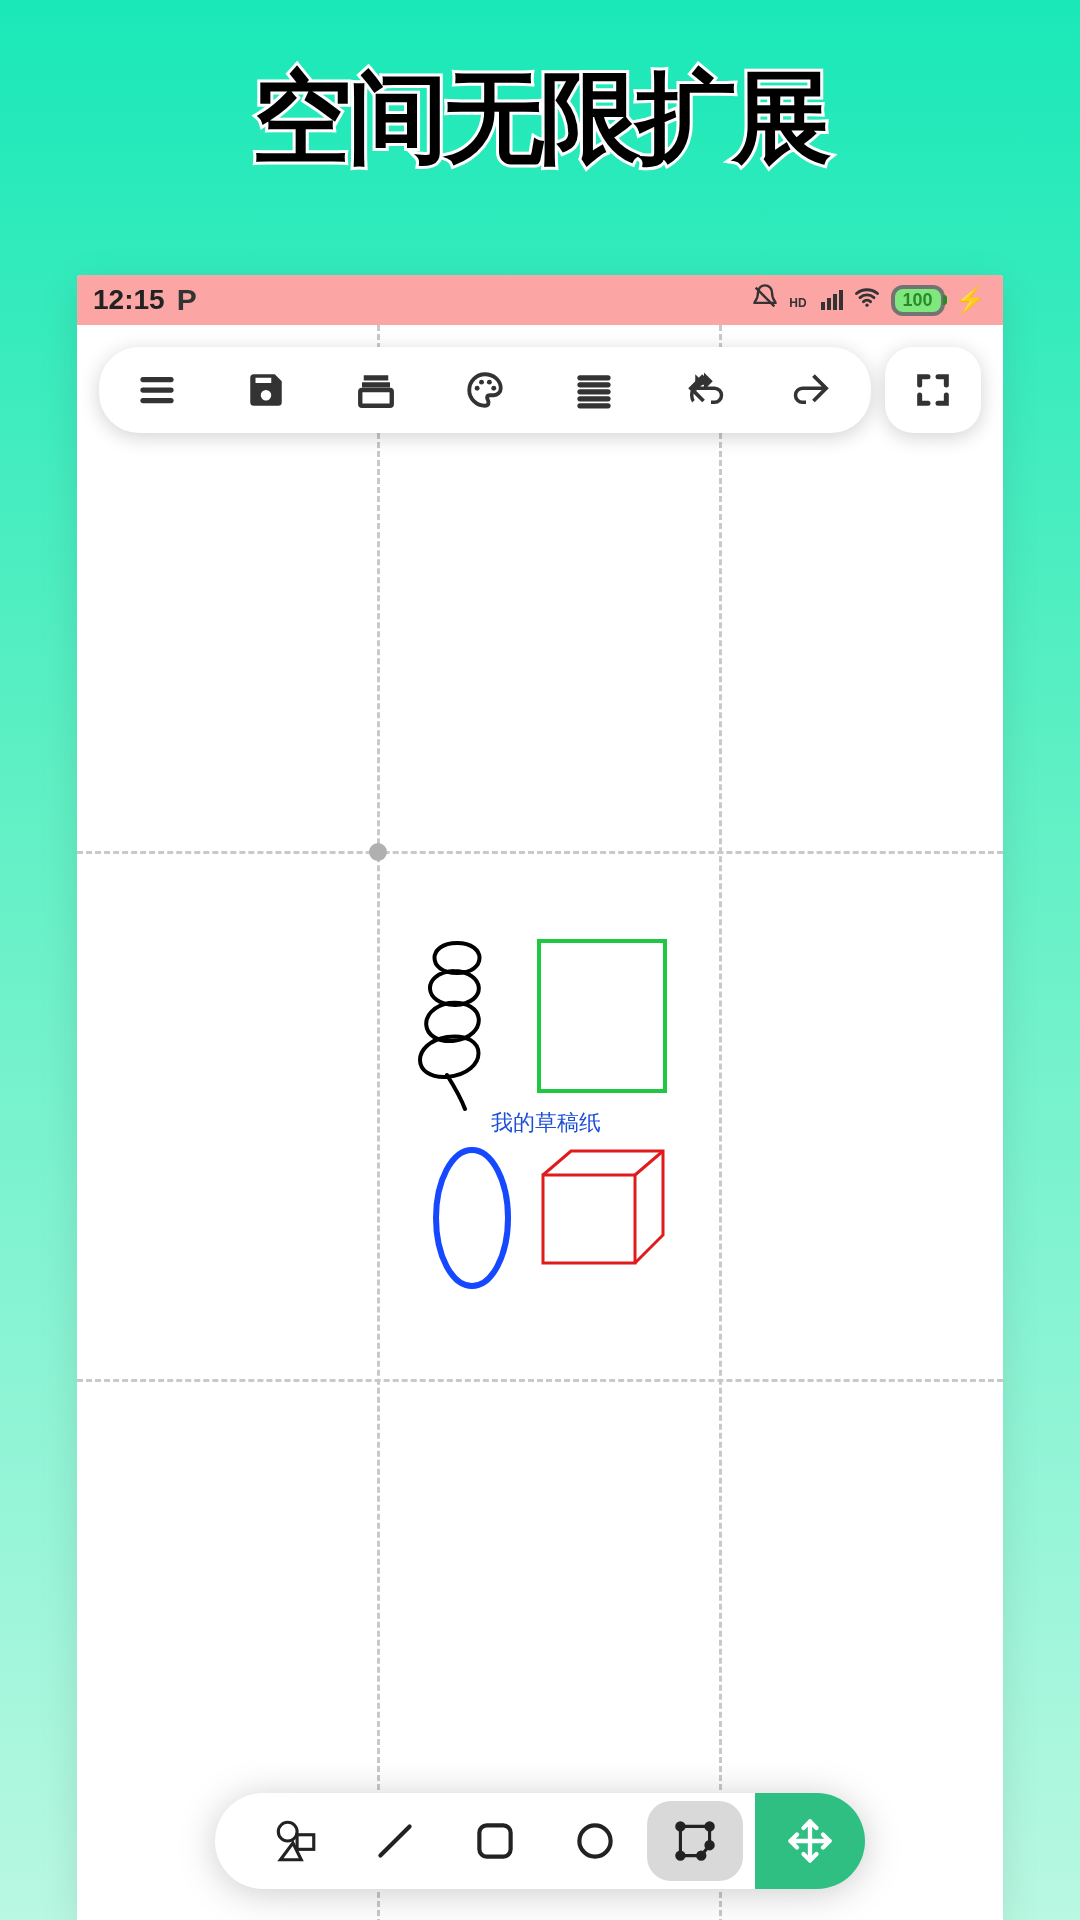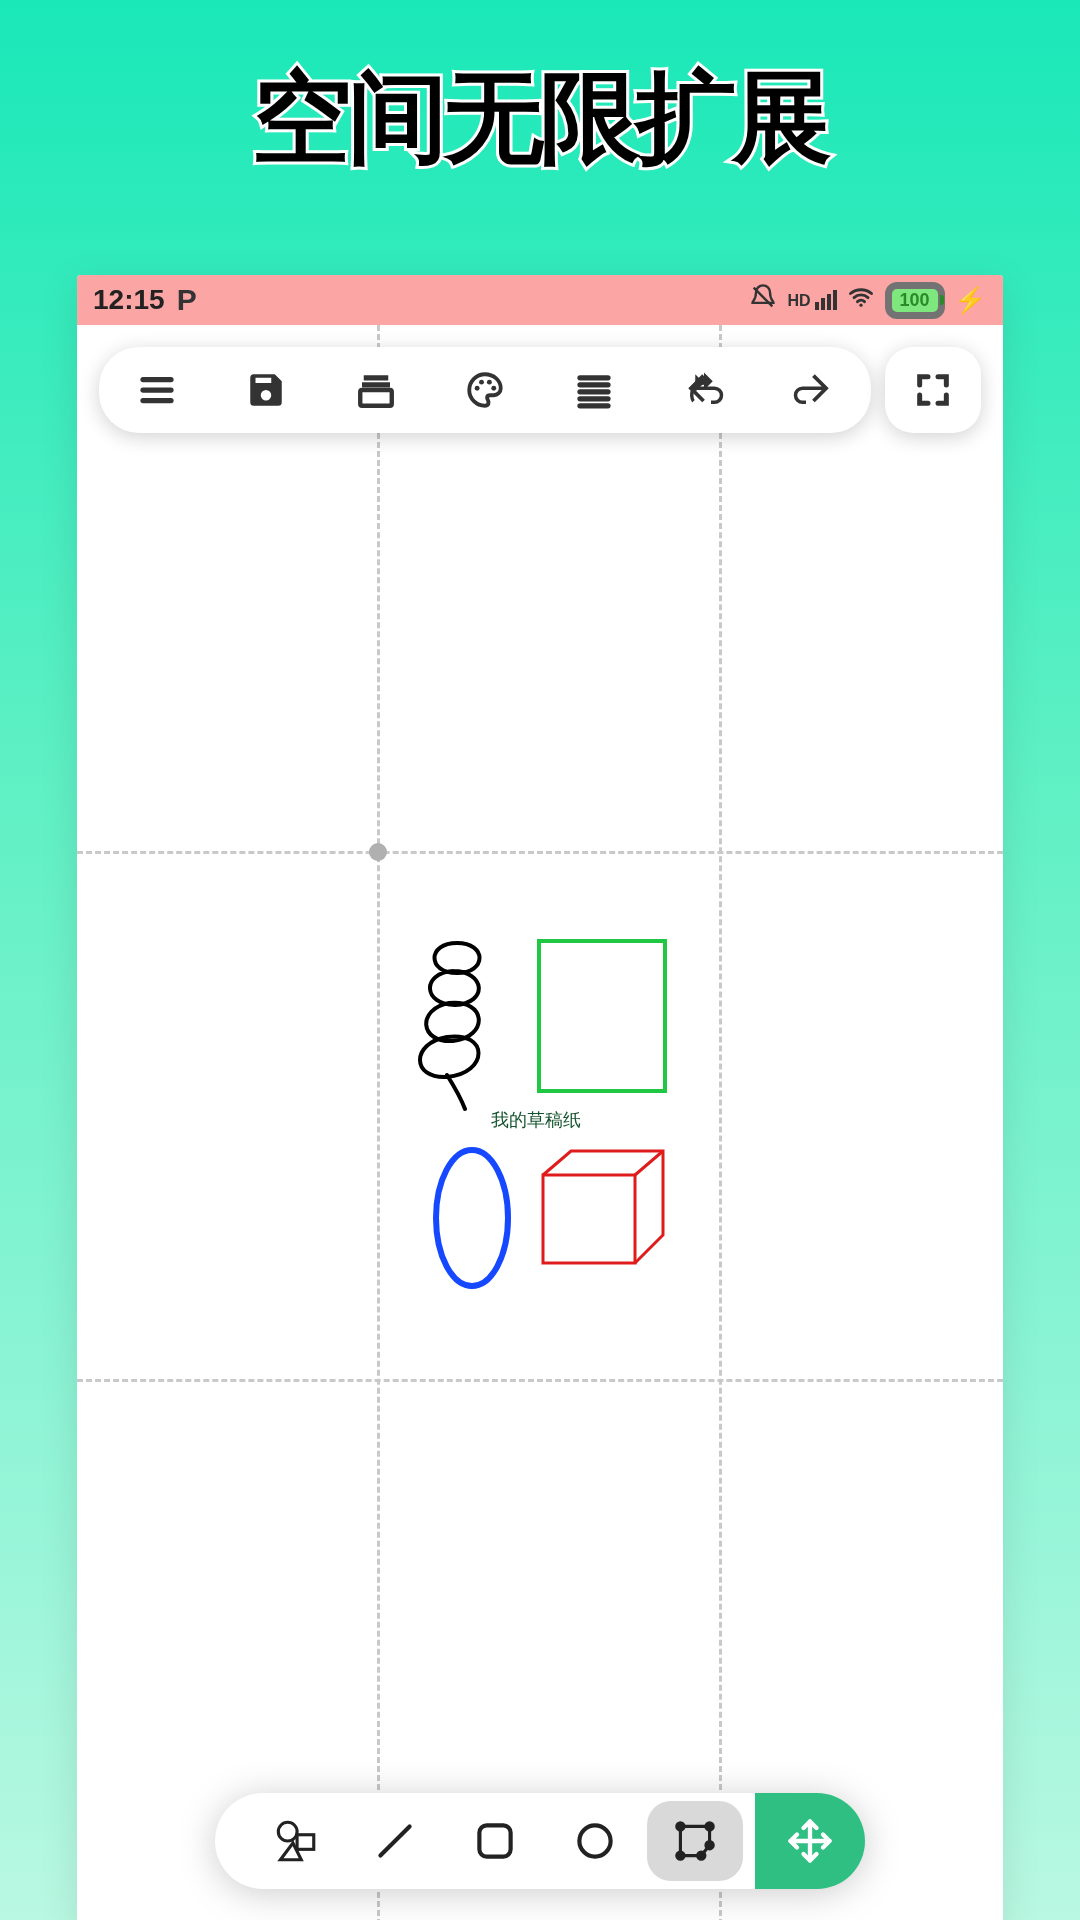--- a/index.html
+++ b/index.html
@@ -43,21 +43,21 @@
     padding: 0 16px;
     font-size: 28px;
     color: #222;
   }
   .status-left { display: flex; align-items: center; gap: 12px; font-weight: 600; }
   .status-right { display: flex; align-items: center; gap: 10px; }
   .p-icon { font-weight: 900; font-size: 30px; color: #333; }
   .battery {
     display: inline-flex;
     align-items: center;
-    border: 7px solid #737373;
+    border: 4px solid #737373;
     border-radius: 12px;
     padding: 1px 8px;
     font-size: 18px;
     color: #2a8a2a;
     font-weight: 700;
     background: #7ee87e;
     position: relative;
   }
   .battery::after {
     content: "";
@@ -178,22 +178,22 @@
   .bt-btn svg { width: 50px; height: 50px; }
   .bt-move svg { width: 52px; height: 52px; }
 
   .drawing {
     position: absolute;
     z-index: 3;
     pointer-events: none;
   }
   .drawing-label {
     position: absolute;
-    font-size: 18px;
-    color: #14532d;
+    font-size: 22px;
+    color: #1d4ed8;
     z-index: 4;
   }
 </style>
 </head>
 <body>
 
 <div class="hero-title">空间无限扩展</div>
 
 <div class="phone">
 
@@ -203,21 +203,21 @@
       <span class="p-icon">P</span>
     </div>
     <div class="status-right">
       <span>
         <svg viewBox="0 0 24 24" width="28" height="28" fill="none" stroke="#333" stroke-width="2">
           <path d="M18 8a6 6 0 10-12 0c0 7-3 7-3 9h18c0-2-3-2-3-9"></path>
           <line x1="4" y1="4" x2="20" y2="20"></line>
         </svg>
       </span>
       <span style="display:flex;align-items:flex-end;gap:4px;">
-        <span style="font-size:16px;font-weight:700;color:#333;margin-right:0;">HD</span>
+        <span style="font-size:12px;font-weight:700;color:#333;margin-right:10px;">HD</span>
         <span style="display:inline-flex;align-items:flex-end;gap:2px;">
           <i style="width:4px;height:8px;background:#333;display:block;"></i>
           <i style="width:4px;height:12px;background:#333;display:block;"></i>
           <i style="width:4px;height:16px;background:#333;display:block;"></i>
           <i style="width:4px;height:20px;background:#333;display:block;"></i>
         </span>
       </span>
       <span>
         <svg viewBox="0 0 24 24" width="28" height="28" fill="none" stroke="#333" stroke-width="2.5" stroke-linecap="round">
           <path d="M3 9a14 14 0 0118 0"></path>

